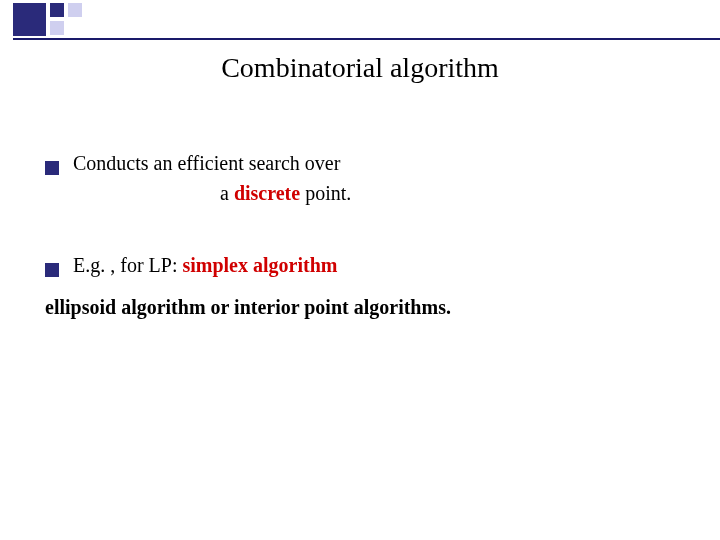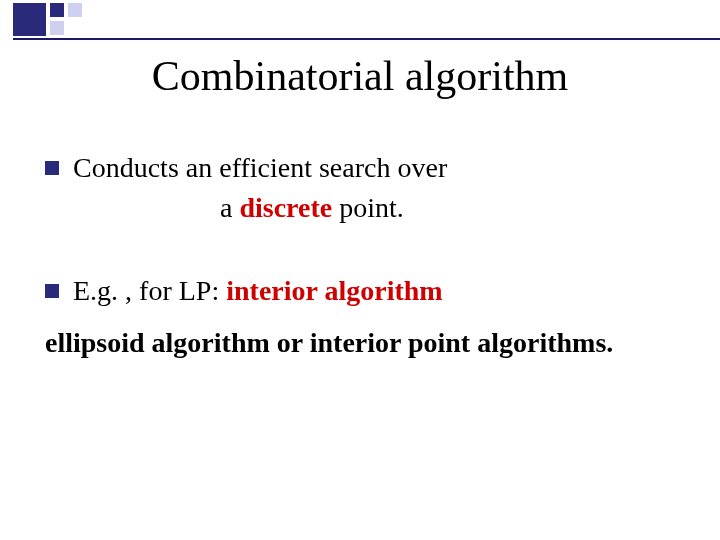--- a/index.html
+++ b/index.html
@@ -37,31 +37,31 @@
     right: 0;
     height: 2px;
     background: #1a1a6a;
   }
   .title {
     position: absolute;
     top: 52px;
     left: 0;
     width: 100%;
     text-align: center;
-    font-size: 42px;
+    font-size: 28px;
     color: #000;
     font-weight: normal;
   }
   .content {
     position: absolute;
     top: 150px;
     left: 45px;
     right: 24px;
     color: #000;
-    font-size: 28px;
+    font-size: 20px;
     line-height: 1.3;
   }
   .bullet-row {
     display: flex;
     align-items: flex-start;
     margin-bottom: 4px;
   }
   .bullet-square {
     width: 14px;
     height: 14px;
@@ -113,19 +113,19 @@
     </div>
   </div>
   <div class="indent-line">
     <span>a </span><span class="red">discrete</span><span> point.</span>
   </div>
 
   <div class="block2">
     <div class="bullet-row">
       <div class="bullet-square"></div>
       <div class="bullet-text">
-        <span>E.g. , for LP:    </span><span class="red">interior algorithm</span>
+        <span>E.g. , for LP:    </span><span class="red">simplex algorithm</span>
       </div>
     </div>
     <div class="last-line">ellipsoid algorithm or interior point algorithms.</div>
   </div>
 
 </div>
 
 </body></html>

